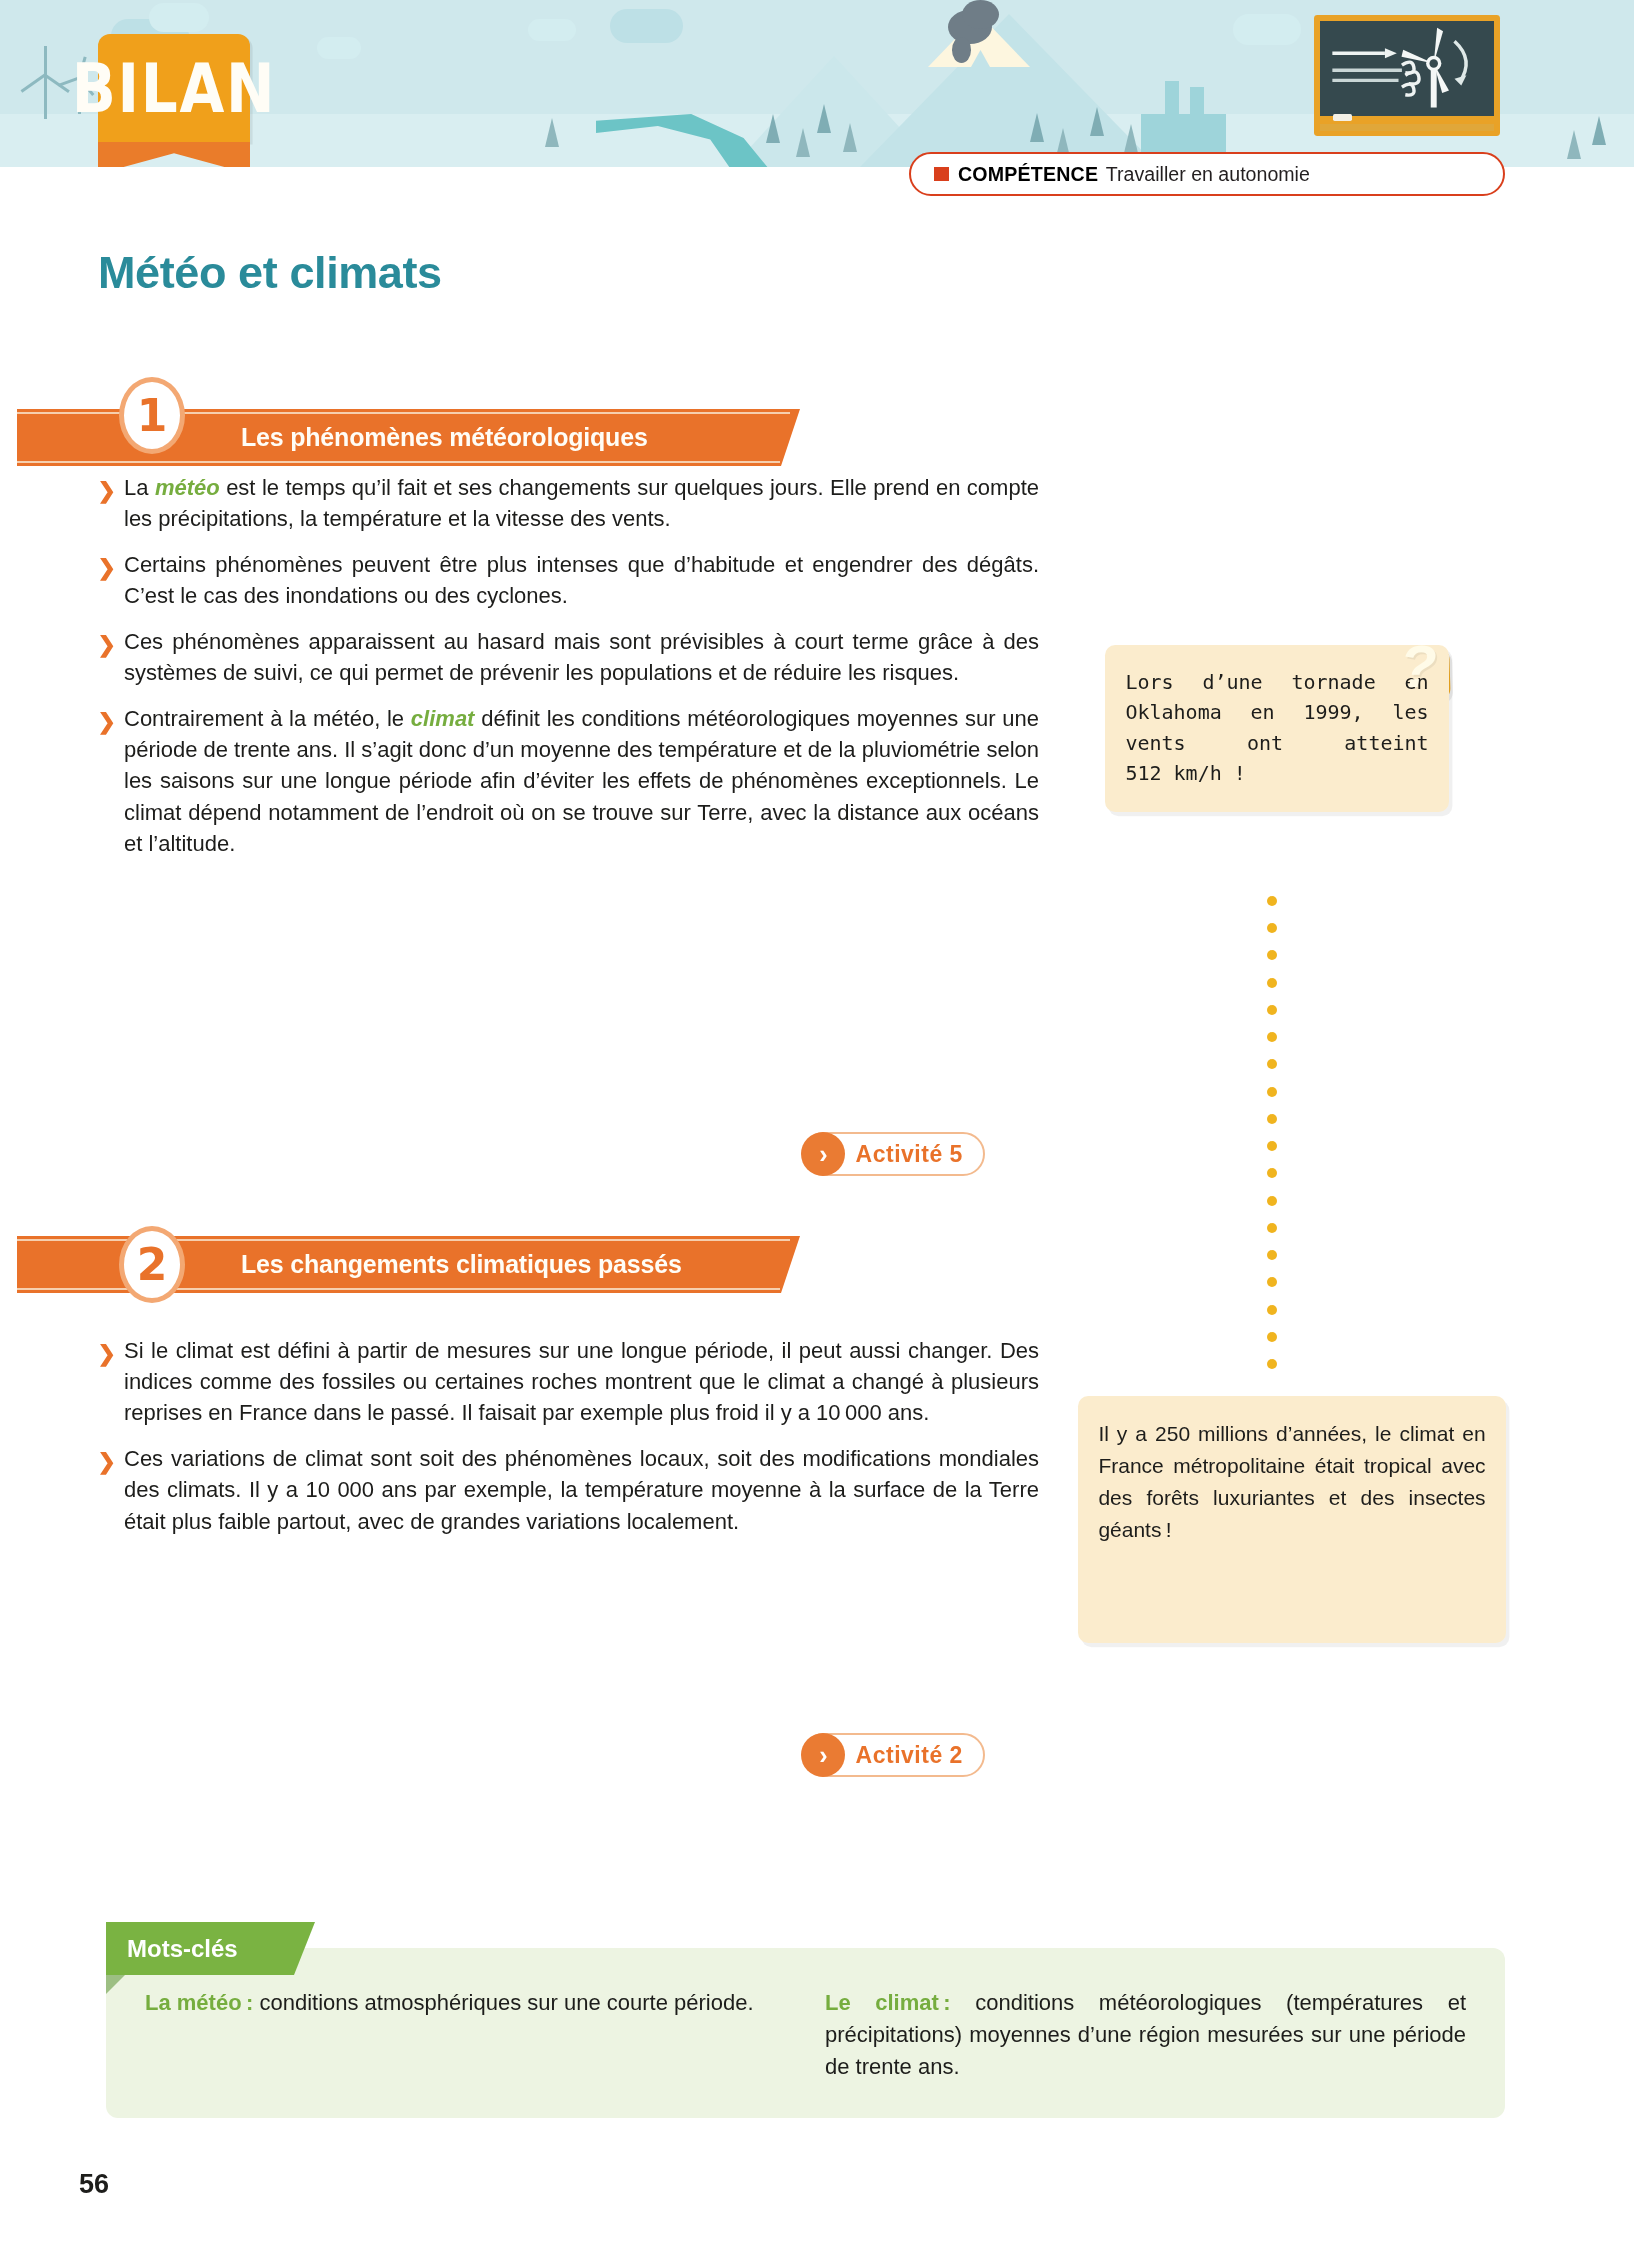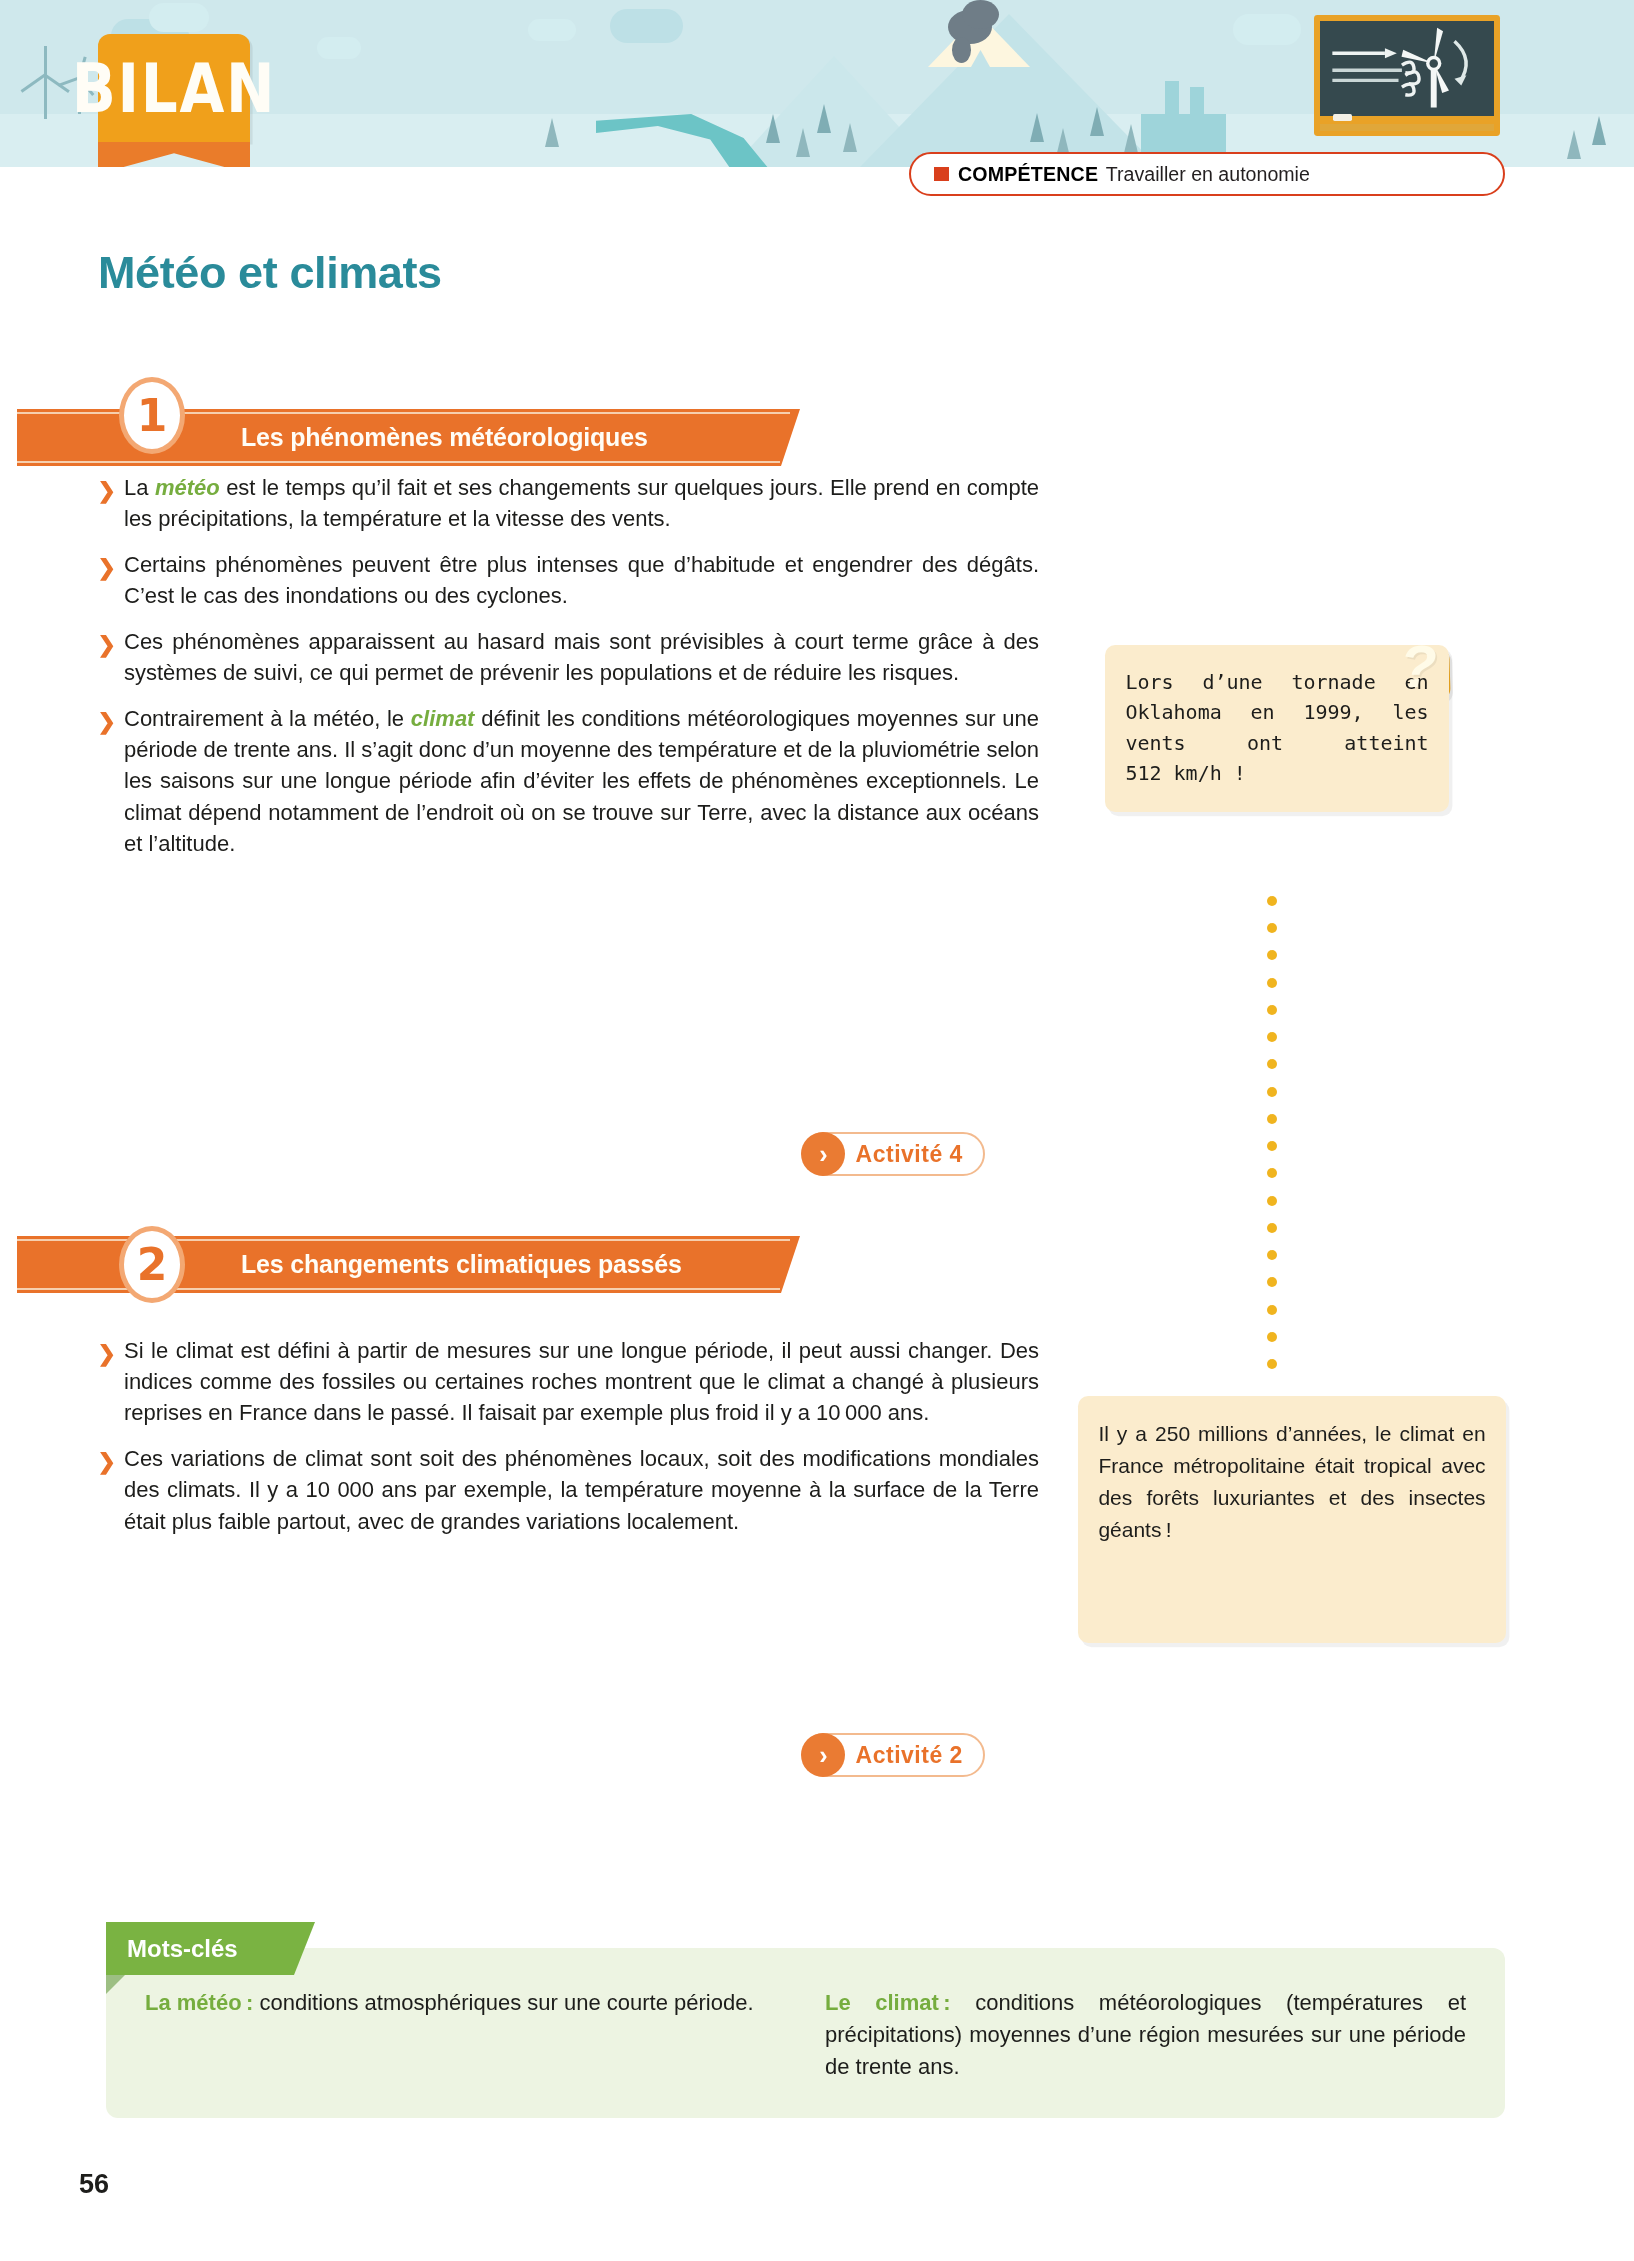--- a/index.html
+++ b/index.html
@@ -526,21 +526,21 @@
       <span>Ces phénomènes apparaissent au hasard mais sont prévisibles à court terme grâce à des systèmes de suivi, ce qui permet de prévenir les populations et de réduire les risques.</span>
     </div>
     <div class="bullet">
       <span class="chev">❯</span>
       <span>Contrairement à la météo, le <span class="hl-green">climat</span> définit les conditions météorologiques moyennes sur une période de trente ans. Il s’agit donc d’un moyenne des température et de la pluviométrie selon les saisons sur une longue période afin d’éviter les effets de phénomènes exceptionnels. Le climat dépend notamment de l’endroit où on se trouve sur Terre, avec la distance aux océans et l’altitude.</span>
     </div>
   </div>
 
   <div class="activite" style="top:1132px; left:802px;">
     <span class="activite-circle">›</span>
-    <span class="activite-label">Activité 4</span>
+    <span class="activite-label">Activité 5</span>
   </div>
 
   <div class="section-bar" style="top:1236px; left:17px; width:783px;">
     <div class="bar-bg" style="width:783px;"></div>
     <div class="bar-line" style="top:3.4px; width:773px;"></div>
     <div class="bar-line" style="bottom:3.4px; width:763px;"></div>
     <div class="bar-title" style="left:224px;">Les changements climatiques passés</div>
   </div>
   <div class="section-num" style="top:1226px; left:119px;">2</div>
 

